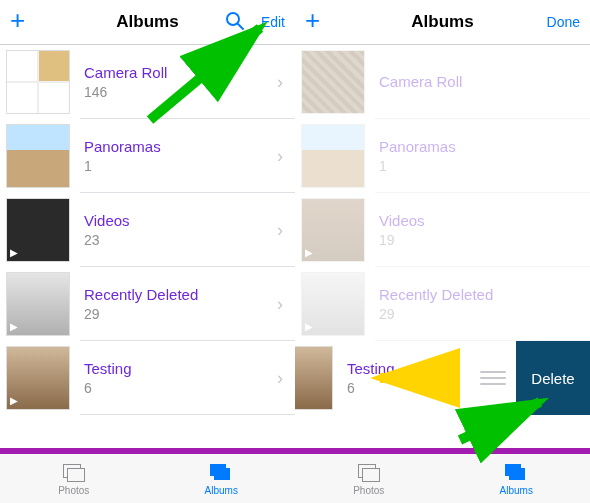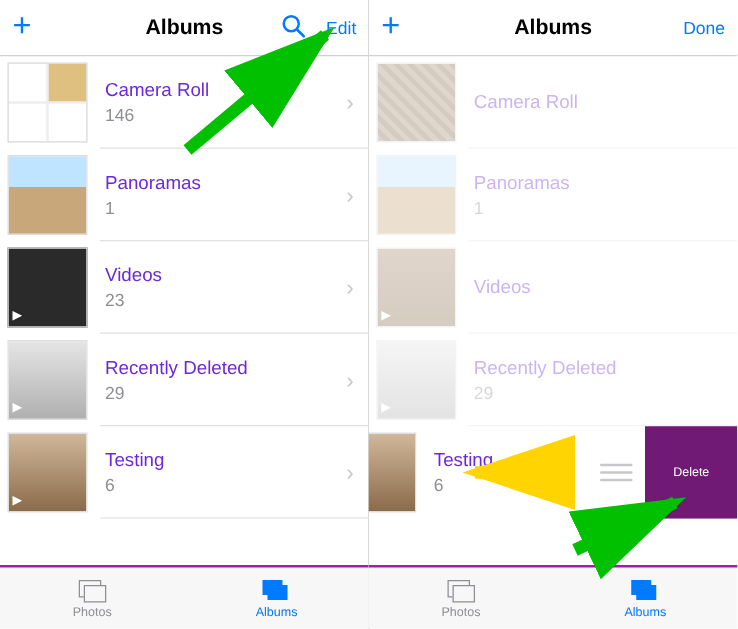--- a/index.html
+++ b/index.html
@@ -17,36 +17,36 @@
   .list{overflow:hidden;}
   .row{display:flex;align-items:center;height:74px;position:relative;padding-left:6px;}
   .row .sep{position:absolute;bottom:0;left:80px;right:0;height:1px;background:#e0e0e4;}
   .thumb{width:62px;height:62px;flex:none;background:#ccc;position:relative;border:1px solid #ddd;}
   .info{flex:1;padding-left:14px;overflow:hidden;}
   .album-name{font-size:15px;color:#6d28d9;line-height:1.2;}
   .album-count{font-size:14px;color:#8e8e93;margin-top:2px;}
   .chev{color:#c7c7cc;font-size:18px;padding-right:12px;}
   .handle{width:26px;height:14px;margin-right:10px;display:flex;flex-direction:column;justify-content:space-between;}
   .handle span{display:block;height:2px;background:#c7c7cc;border-radius:1px;}
-  .delete-btn{width:74px;height:74px;background:#701a75;color:#fff;display:flex;align-items:center;justify-content:center;font-size:10px;flex:none;}
+  .delete-btn{width:74px;height:74px;background:#0c4a6e;color:#fff;display:flex;align-items:center;justify-content:center;font-size:15px;flex:none;}
   .vid-badge{position:absolute;left:3px;bottom:3px;color:#fff;font-size:10px;}
   
   .t-cam{background:linear-gradient(#a88a6a,#8a7050);}
   .t-pano{background:linear-gradient(#bfe4ff 0 40%,#c8a77a 40% 100%);}
   .t-vid{background:#2a2a2a;}
   .t-del{background:linear-gradient(#e5e5e5,#b0b0b0);}
   .t-test{background:linear-gradient(#d0b89a,#8a6b4a);}
   .t-cat{background:repeating-linear-gradient(45deg,#a89070,#a89070 4px,#8a7050 4px,#8a7050 8px);}
   .t-collage{background:
      linear-gradient(#fff,#fff) 0 0/30px 30px no-repeat,
      linear-gradient(#e0c080,#e0c080) 32px 0/30px 30px no-repeat,
      linear-gradient(#fff,#fff) 0 32px/30px 30px no-repeat,
      linear-gradient(#fff,#fff) 32px 32px/30px 30px no-repeat,
      #eee;}
-  .tabbar{position:absolute;bottom:0;left:0;right:0;height:49px;border-top:2px solid #a21caf;background:#f7f7f8;display:flex;}
+  .tabbar{position:absolute;bottom:0;left:0;right:0;height:49px;border-top:6px solid #a21caf;background:#f7f7f8;display:flex;}
   .tab{flex:1;display:flex;flex-direction:column;align-items:center;justify-content:center;font-size:10px;color:#8e8e93;}
   .tab.sel{color:#007aff;}
   .tab .ticon{width:26px;height:22px;margin-bottom:1px;position:relative;}
   .ticon.photos::before,.ticon.photos::after{content:"";position:absolute;border:1px solid #8e8e93;width:16px;height:12px;}
   .ticon.photos::before{left:2px;top:2px;}
   .ticon.photos::after{left:6px;top:6px;background:#f7f7f8;}
   .ticon.albums::before,.ticon.albums::after{content:"";position:absolute;width:16px;height:12px;}
   .ticon.albums::before{left:2px;top:2px;background:#8e8e93;}
   .ticon.albums::after{left:6px;top:6px;background:#8e8e93;}
   .tab.sel .ticon.albums::before,.tab.sel .ticon.albums::after{background:#007aff;}
@@ -160,20 +160,21 @@
           <div class="album-count">1</div>
         </div>
         <div class="sep"></div>
       </div>
       <div class="row dim">
         <div class="thumb t-cam">
           <span class="vid-badge">▶︎</span>
         </div>
         <div class="info">
           <div class="album-name">Videos</div>
+          <div class="album-count">19</div>
         </div>
         <div class="sep"></div>
       </div>
       <div class="row dim">
         <div class="thumb t-del">
           <span class="vid-badge">▶︎</span>
         </div>
         <div class="info">
           <div class="album-name">Recently Deleted</div>
           <div class="album-count">29</div>

